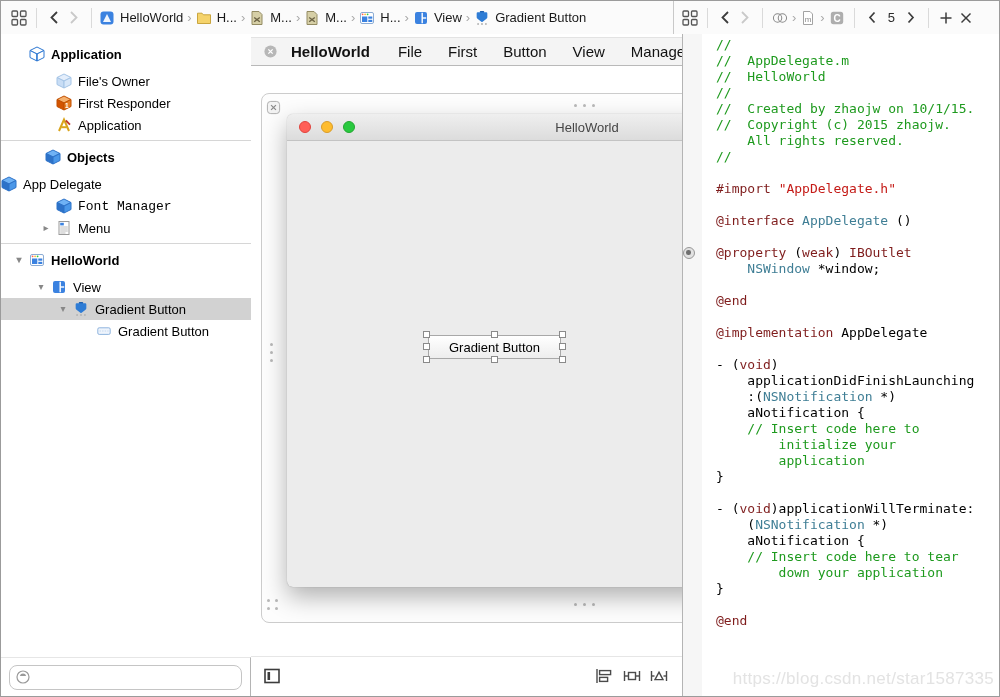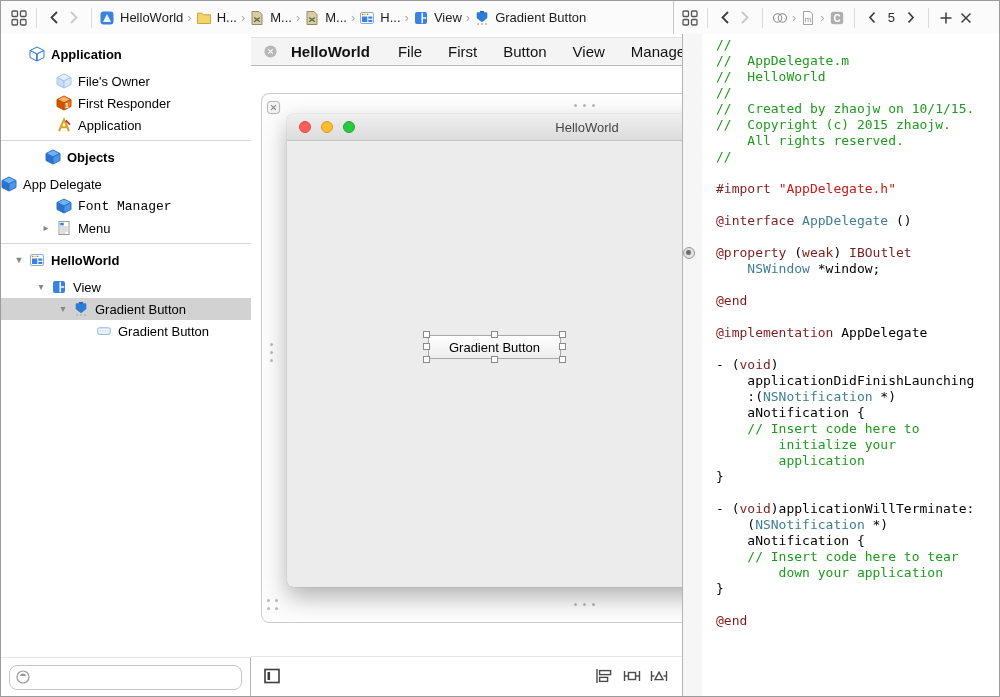--- a/index.html
+++ b/index.html
@@ -508,15 +508,16 @@
             <line x1="14.5" y1="9" x2="17.5" y2="9"></line>
           </svg>
         </span>
     </div>
   </main>
 
   <section id="editor">
     <div id="gutter"></div>
     <span id="conn"></span>
     <div id="code"><div class="cl"><span class="tk-c">//</span></div><div class="cl"><span class="tk-c">//  AppDelegate.m</span></div><div class="cl"><span class="tk-c">//  HelloWorld</span></div><div class="cl"><span class="tk-c">//</span></div><div class="cl"><span class="tk-c">//  Created by zhaojw on 10/1/15.</span></div><div class="cl"><span class="tk-c">//  Copyright (c) 2015 zhaojw.</span></div><div class="cl"><span class="tk-c">    All rights reserved.</span></div><div class="cl"><span class="tk-c">//</span></div><div class="cl"> </div><div class="cl"><span class="tk-k">#import </span><span class="tk-s">"AppDelegate.h"</span></div><div class="cl"> </div><div class="cl"><span class="tk-k">@interface </span><span class="tk-t">AppDelegate</span><span class="tk-p"> ()</span></div><div class="cl"> </div><div class="cl"><span class="tk-k">@property </span><span class="tk-p">(</span><span class="tk-k">weak</span><span class="tk-p">) </span><span class="tk-k">IBOutlet</span></div><div class="cl"><span class="tk-p">    </span><span class="tk-t">NSWindow</span><span class="tk-p"> *window;</span></div><div class="cl"> </div><div class="cl"><span class="tk-k">@end</span></div><div class="cl"> </div><div class="cl"><span class="tk-k">@implementation </span><span class="tk-p">AppDelegate</span></div><div class="cl"> </div><div class="cl"><span class="tk-p">- (</span><span class="tk-k">void</span><span class="tk-p">)</span></div><div class="cl"><span class="tk-p">    applicationDidFinishLaunching</span></div><div class="cl"><span class="tk-p">    :(</span><span class="tk-t">NSNotification</span><span class="tk-p"> *)</span></div><div class="cl"><span class="tk-p">    aNotification {</span></div><div class="cl"><span class="tk-c">    // Insert code here to</span></div><div class="cl"><span class="tk-c">        initialize your</span></div><div class="cl"><span class="tk-c">        application</span></div><div class="cl"><span class="tk-p">}</span></div><div class="cl"> </div><div class="cl"><span class="tk-p">- (</span><span class="tk-k">void</span><span class="tk-p">)applicationWillTerminate:</span></div><div class="cl"><span class="tk-p">    (</span><span class="tk-t">NSNotification</span><span class="tk-p"> *)</span></div><div class="cl"><span class="tk-p">    aNotification {</span></div><div class="cl"><span class="tk-c">    // Insert code here to tear</span></div><div class="cl"><span class="tk-c">        down your application</span></div><div class="cl"><span class="tk-p">}</span></div><div class="cl"> </div><div class="cl"><span class="tk-k">@end</span></div></div>
+    <div id="watermark">https://blog.csdn.net/star1587335</div>
   </section>
 
 </div>
 
 </body></html>

